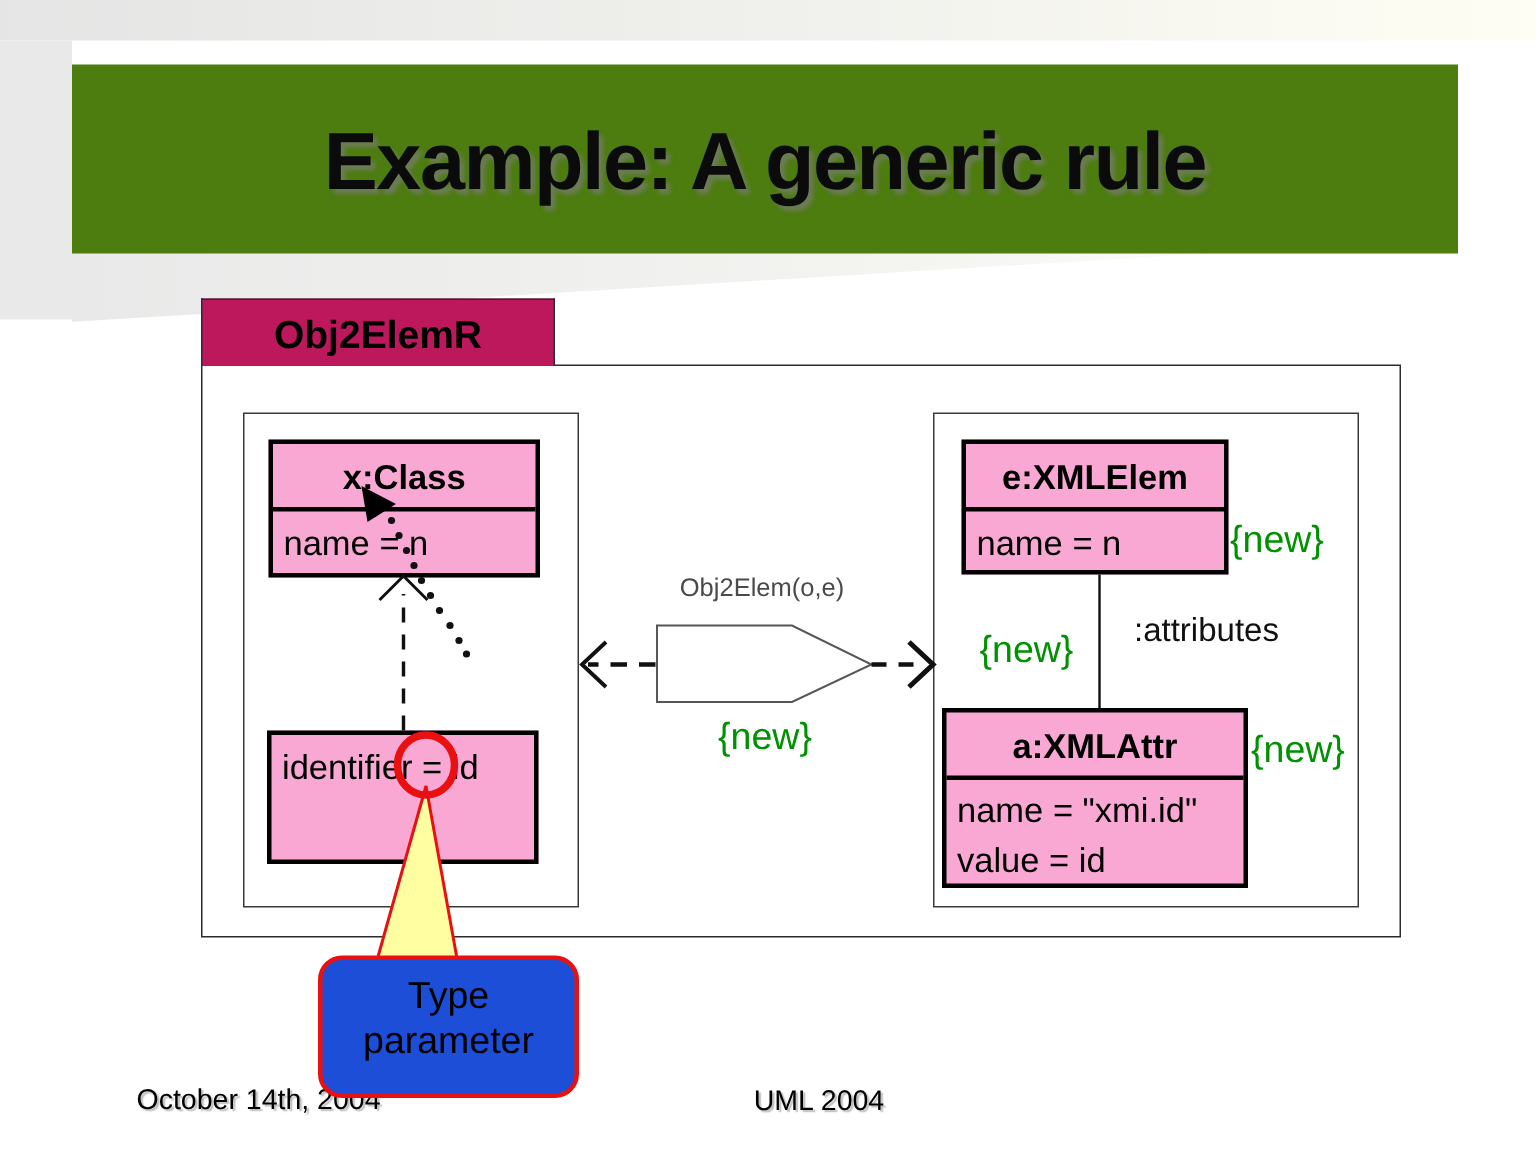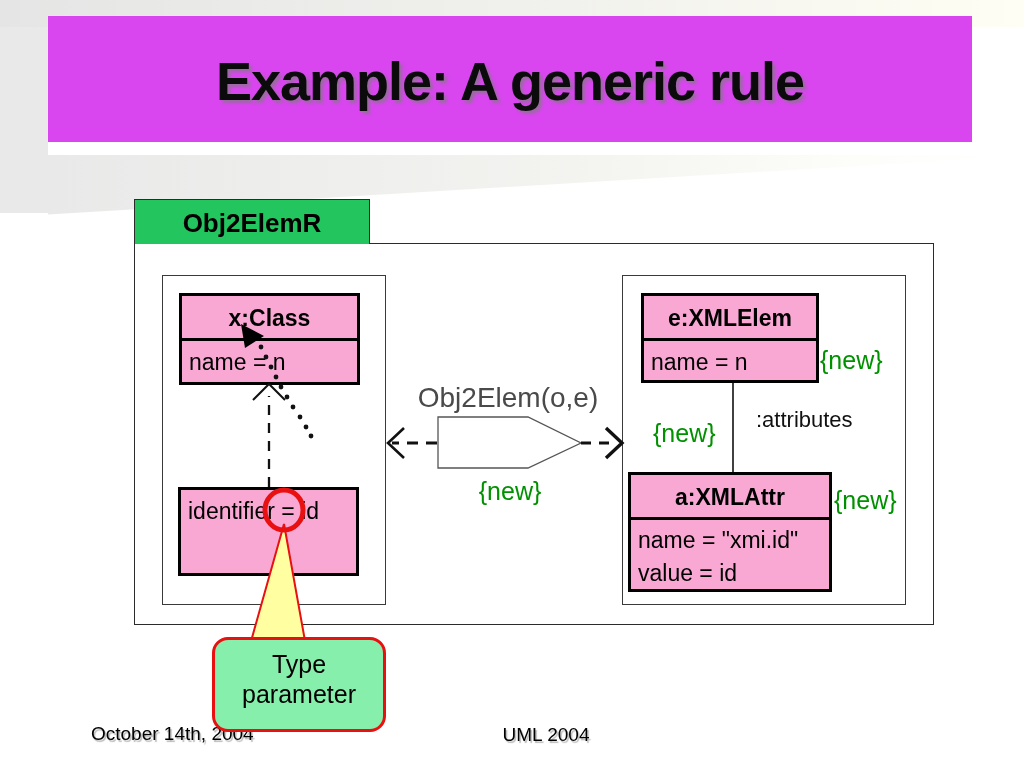--- a/index.html
+++ b/index.html
@@ -8,27 +8,27 @@
 
   
   .bg-topstrip{position:absolute;left:0;top:0;width:1024px;height:27px;
     background:linear-gradient(to right,#e5e5e5,#f1f1ed 55%,#fffef4);}
   .bg-leftmargin{position:absolute;left:0;top:27px;width:48px;height:186px;background:#e9e9e9;}
   .bg-wedge{position:absolute;left:48px;top:155px;width:952px;height:62px;
     background:linear-gradient(to right,#e9e9e9,#f3f3f0 55%,#fdfdfa 85%,#ffffff);
     clip-path:polygon(0 0,100% 0,100% 4%,0 96%);}
 
   
-  .banner{position:absolute;left:48px;top:16px;width:924px;height:126px;background:#d946ef;}
+  .banner{position:absolute;left:48px;top:43px;width:924px;height:126px;background:#4d7c0f;}
   .banner .t{position:absolute;left:0;top:0;width:100%;height:126px;line-height:130px;
     text-align:center;font-size:54px;font-weight:bold;color:#0b0b0b;letter-spacing:-1px;
     text-shadow:3px 3px 3px rgba(125,125,125,.65);}
 
   
-  .frame-tab{position:absolute;left:134px;top:199px;width:234px;height:44px;background:#22c55e;
+  .frame-tab{position:absolute;left:134px;top:199px;width:234px;height:44px;background:#be185d;
     border:1px solid #2b2b2b;border-bottom:none;z-index:3;}
   .frame-tab span{display:block;text-align:center;line-height:46px;font-size:26px;font-weight:bold;color:#000;}
   .frame-outer{position:absolute;left:134px;top:243px;width:798px;height:380px;
     border:1px solid #2b2b2b;background:#fff;z-index:2;}
   .inner-rect{position:absolute;border:1px solid #3a3a3a;background:#fff;z-index:2;}
   .inner-left{left:162px;top:275px;width:222px;height:328px;}
   .inner-right{left:622px;top:275px;width:282px;height:328px;}
 
   
   .uml-box{position:absolute;background:#f9a8d4;border:3px solid #000000;z-index:3;}
@@ -40,33 +40,33 @@
   .box-ox{left:178px;top:487px;width:175px;height:83px;}
   .box-ox .bt{height:40px;line-height:42px;}
   .box-elem{left:641px;top:293px;width:172px;height:84px;}
   .box-elem .bt{height:42px;line-height:44px;}
   .box-attr{left:628px;top:472px;width:198px;height:114px;}
   .box-attr .bt{height:42px;line-height:44px;}
   .box-attr .ba{line-height:33px;padding-top:4px;}
 
   
   .lbl{position:absolute;z-index:4;white-space:nowrap;}
-  .rel-label{left:398px;top:382px;width:220px;text-align:center;font-size:28px;color:#4a4a4a;}
+  .rel-label{left:398px;top:382px;width:220px;text-align:center;font-size:17px;color:#4a4a4a;}
   .new-green{font-size:25px;color:#009100;}
   .new-center{left:440px;top:477px;width:140px;text-align:center;}
   .new-elem{left:820px;top:346px;}
   .new-edge{left:653px;top:419px;}
   .new-attr{left:834px;top:486px;}
   .attributes-label{left:756px;top:407px;font-size:22px;color:#111;}
 
   
   .overlay{position:absolute;left:0;top:0;width:1024px;height:768px;z-index:5;pointer-events:none;}
 
   
-  .callout{position:absolute;left:212px;top:637px;width:168px;height:80px;background:#86efac;
+  .callout{position:absolute;left:212px;top:637px;width:168px;height:80px;background:#1d4ed8;
     border:3px solid #e81010;border-radius:16px;z-index:6;text-align:center;
     font-size:25px;color:#000;line-height:30px;padding-top:9px;}
 
   
   .footer{position:absolute;z-index:4;font-size:19px;color:#000;
     text-shadow:1.5px 1.5px 1px rgba(140,140,140,.6);margin-left:34px;}
   .footer-left{left:57px;top:723px;}
   .footer-center{left:432px;top:724px;width:160px;text-align:center;}
 </style>
 </head>

